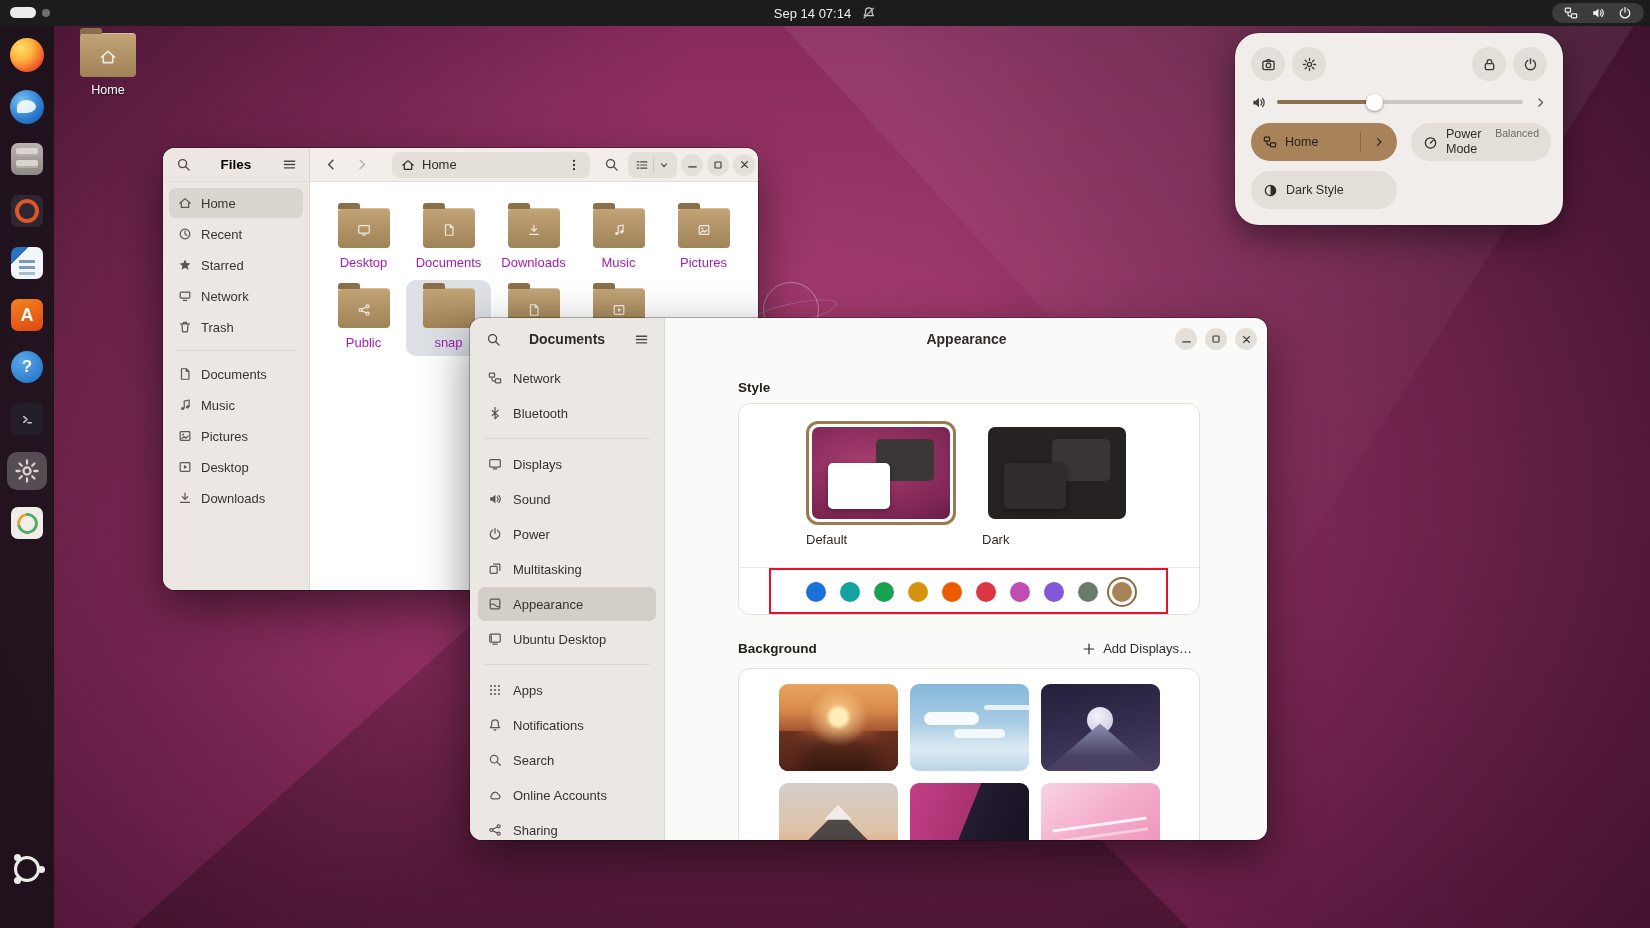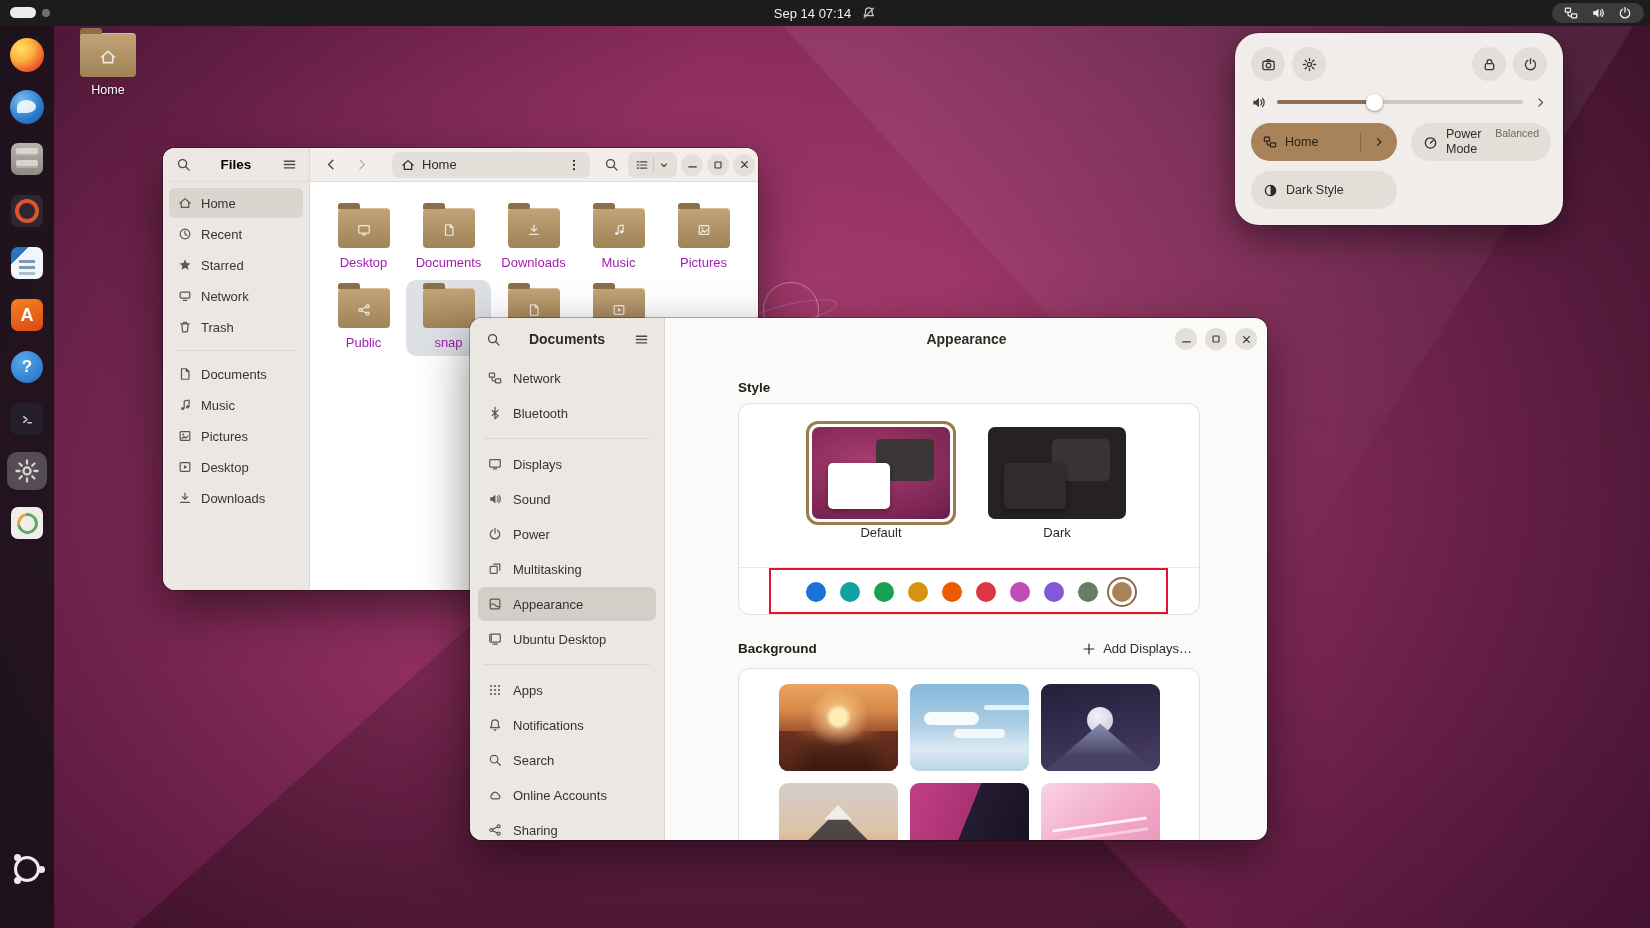--- a/index.html
+++ b/index.html
@@ -103,21 +103,21 @@
   .sw-sep{height:1px;background:#dcd6d0;margin:8px 14px}
   .sw-main{position:absolute;left:196px;top:0;right:0;bottom:0;overflow:hidden}
   .sw-header{height:42px;display:flex;align-items:center;justify-content:center;position:relative}
   .sw-htitle{font-weight:bold;font-size:14px;color:#2f2b27}
   .sw-controls{position:absolute;right:10px;top:10px;display:flex;gap:8px}
   .sw-body{padding:20px 67px 0 72px}
   .sec-head{font-weight:bold;font-size:13.5px;color:#232019;margin-bottom:8px}
   .card{background:#fff;border:1px solid #e4dfda;border-radius:12px}
   .style-card{height:212px;position:relative;margin-bottom:22px}
   .previews{display:flex;justify-content:center;gap:26px;padding-top:17px}
-  .style-opt{display:flex;flex-direction:column;align-items:center;}
+  .style-opt{display:flex;flex-direction:column;align-items:flex-start;gap:7px}
   .pv-wrap{border:3px solid transparent;border-radius:12px;padding:3px}
   .style-opt.selected .pv-wrap{border-color:#9a7b50}
   .pv{width:138px;height:92px;border-radius:7px;position:relative;overflow:hidden}
   .pv-default{background:radial-gradient(120% 100% at 40% 40%, #a93e71 0%, #7c2553 60%, #4a1436 100%)}
   .pv-dark{background:#262222}
   .mini-win{position:absolute;border-radius:5px;display:block}
   .pv-default .w-dark{right:16px;top:12px;width:58px;height:42px;background:#3b3737}
   .pv-default .w-light{left:16px;bottom:10px;width:62px;height:46px;background:#fff;box-shadow:0 2px 6px rgba(0,0,0,.3)}
   .pv-dark .w-back{right:16px;top:12px;width:58px;height:42px;background:#3a3535}
   .pv-dark .w-front{left:16px;bottom:10px;width:62px;height:46px;background:#312c2c;box-shadow:0 2px 6px rgba(0,0,0,.4)}

